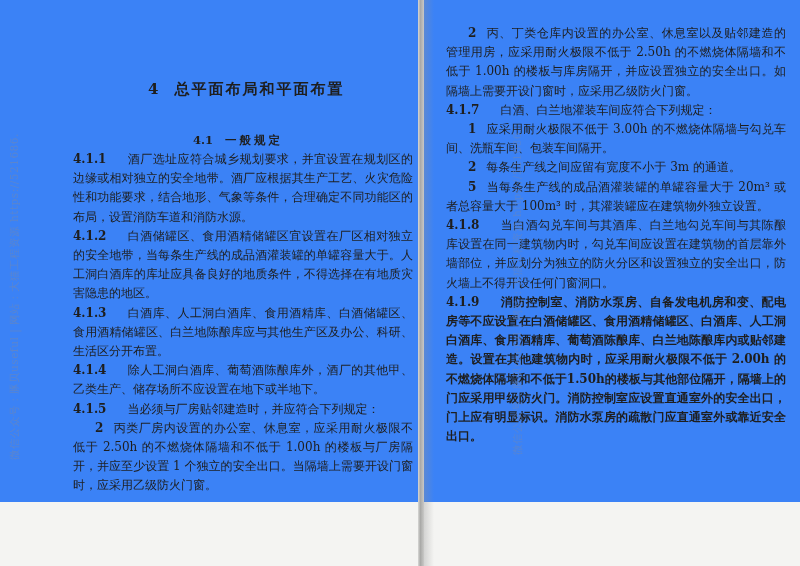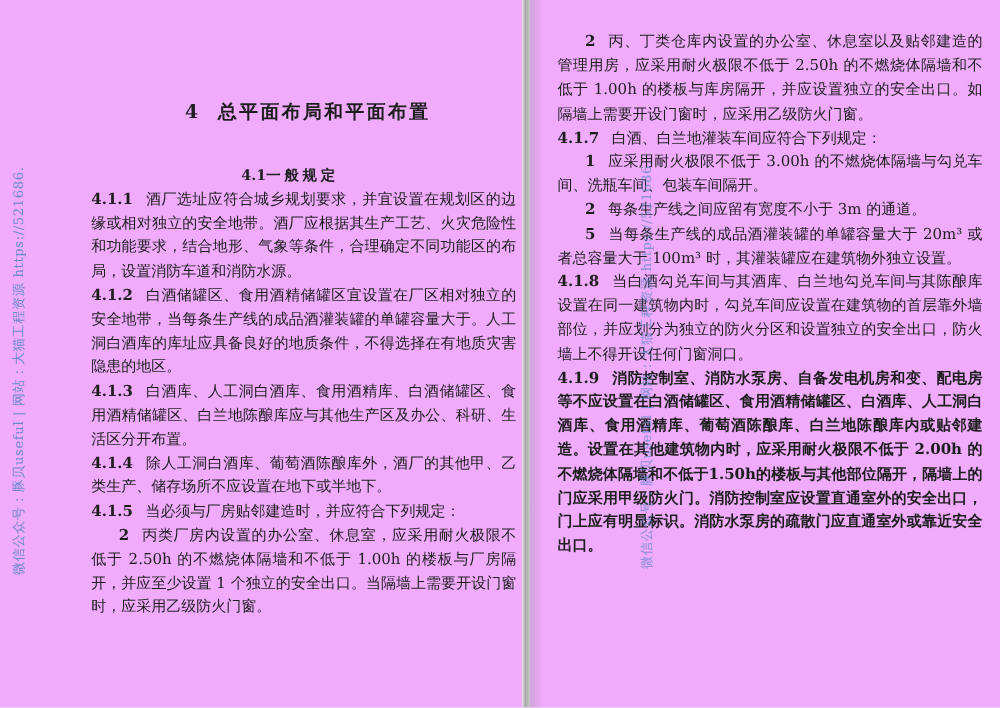--- a/index.html
+++ b/index.html
@@ -3,22 +3,22 @@
 <meta charset="utf-8">
 <style>
   html, body { margin: 0; padding: 0; }
   body {
     width: 800px; height: 566px; overflow: hidden; position: relative;
     background: #f4f4f2;
     font-family: "DejaVu Serif", "Liberation Serif", serif;
     color: #1e1e1e;
   }
   .page {
-    position: absolute; top: 0; height: 566px; overflow: hidden;
-    background: #f0abfc;
+    position: absolute; top: 0; height: 502px; overflow: hidden;
+    background: #3b82f6;
   }
   .page-left { left: 0; width: 418px; }
   .page-right { left: 424px; width: 376px; }
   .gutter {
     position: absolute; top: 0; left: 418px; width: 6px; height: 566px;
     background: linear-gradient(to right, #d8d8d6, #a9a9a7 40%, #c9c9c7);
   }
   .gutter-shade {
     position: absolute; top: 0; left: 424px; width: 10px; height: 566px;
     background: linear-gradient(to right, rgba(150,150,150,0.35), rgba(255,255,255,0));
@@ -32,26 +32,26 @@
   .wm-right { left: 511px; top: 455px; opacity: 0.75; }
   .chapter-title {
     position: absolute; left: 148px; top: 80px; font-size: 15px; font-weight: bold;
     letter-spacing: 2px;
   }
   .chapter-title .num { margin-right: 14px; }
   .section-title {
     position: absolute; left: 193px; top: 133px; font-size: 11.5px; font-weight: bold;
     letter-spacing: 3px;
   }
-  .section-title .num { letter-spacing: 0; }
+  .section-title .num { margin-right: 12px; letter-spacing: 0; }
   .text-block { position: absolute; font-size: 12px; line-height: 19.2px; }
   .left-text { left: 73px; top: 150px; width: 340px; }
   .right-text { left: 446px; top: 24px; width: 340px; }
   .para { margin: 0; text-align: justify; text-align-last: left; }
-  .clause-num { font-weight: bold; margin-right: 10px; font-family: "DejaVu Serif", serif; }
+  .clause-num { font-weight: bold; margin-right: 21px; font-family: "DejaVu Serif", serif; }
   .item .item-num { font-weight: bold; margin-right: 10px; }
   .item { text-indent: 22px; }
   .bold-text { font-weight: bold; }
 </style>
 </head>
 <body>
 
 <div class="page page-left">
   <div class="chapter-title">
     <span class="num">4</span><span>总平面布局和平面布置</span>

